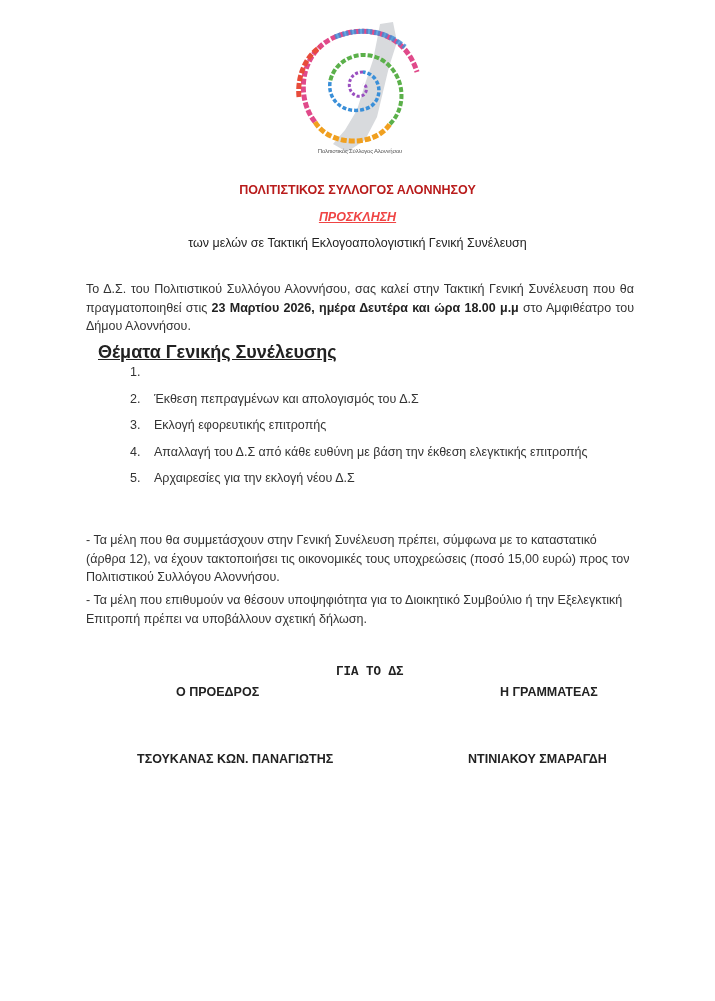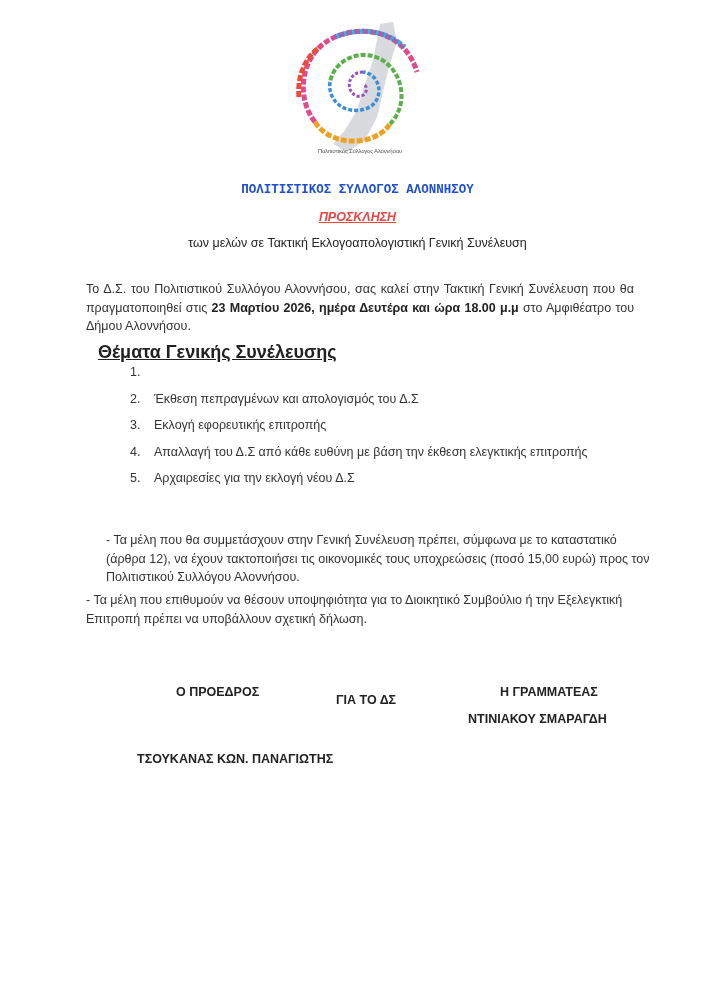--- a/index.html
+++ b/index.html
@@ -2,33 +2,33 @@
 <html><head>
 <meta charset="utf-8">
 <style>
   html, body { margin: 0; padding: 0; background: #ffffff; }
   body { width: 715px; height: 1001px; position: relative; overflow: hidden;
          font-family: "Liberation Sans", "DejaVu Sans", sans-serif; color: #2a2a2a; }
   .logo { position: absolute; left: 285px; top: 12px; width: 150px; height: 150px; }
   .logo-caption { position: absolute; left: 300px; top: 148px; width: 120px; text-align: center;
                   font-size: 6px; color: #555; letter-spacing: -0.2px; }
   .center { position: absolute; left: 0; width: 715px; text-align: center; }
-  .org { top: 183px; font-size: 12.5px; font-weight: bold; color: #1d4ed8; font-family: Liberation Mono, monospace; }
+  .org { top: 183px; font-size: 12.5px; font-weight: bold; color: #b91c1c; }
   .invite { top: 210px; font-size: 12.5px; font-weight: bold; font-style: italic; text-decoration: underline; color: #ef4444; }
   .subtitle { top: 236px; font-size: 12.5px; font-weight: normal; color: #222; }
   .para { position: absolute; left: 86px; width: 548px; font-size: 12.5px; line-height: 18.5px; color: #333; }
   .intro { top: 280px; text-align: justify; }
   .intro b { color: #222; }
   .topics-title { position: absolute; left: 86px; top: 342px; font-size: 18px; font-weight: bold;
                   text-decoration: underline; color: #222; margin-left: 12px; }
   .topics { position: absolute; left: 130px; top: 365px; margin: 0; padding: 0; list-style: none;
             font-size: 12.5px; color: #333; }
   .topics li { height: 26.5px; display: flex; }
   .topics .num { width: 24px; }
-  .note1 { top: 531px; margin-left: 20px; }
+  .note1 { top: 531px; }
   .note2 { top: 591px; }
   .sig { position: absolute; font-size: 12.5px; font-weight: bold; color: #222; }
 </style>
 </head>
 <body>
 
 <div class="logo">
   <svg width="150" height="150" viewBox="0 0 150 150">
     <path d="M95 12 L108 10 L112 30 L104 55 L98 80 L92 105 L80 128 L62 140 L48 132 L60 118 L72 98 L80 72 L88 48 L92 28 Z" fill="#d8dadd"></path>
     <path d="M30 110 C 10 85, 15 40, 50 25 C 80 12, 120 20, 132 60" fill="none" stroke="#e04a8a" stroke-width="5" stroke-dasharray="6 2"></path>
@@ -67,17 +67,17 @@
     </li>
   <li>
       <span class="num">5.</span>
       <span>Αρχαιρεσίες για την εκλογή νέου Δ.Σ</span>
     </li>
 </ol>
 
 <div class="para note1">- Τα μέλη που  θα  συμμετάσχουν στην Γενική Συνέλευση πρέπει, σύμφωνα με το καταστατικό (άρθρα 12), να έχουν τακτοποιήσει τις οικονομικές τους υποχρεώσεις   (ποσό 15,00 ευρώ) προς  τον Πολιτιστικού Συλλόγου Αλοννήσου.</div>
 <div class="para note2">- Τα μέλη που επιθυμούν  να θέσουν υποψηφιότητα για το Διοικητικό Συμβούλιο ή την Εξελεγκτική Επιτροπή πρέπει να υποβάλλουν σχετική  δήλωση.</div>
 
-<div class="sig" style="left:336px; top:693px;">ΓΙΑ ΤΟ ΔΣ</div>
+<div class="sig" style="left:336px; top:665px;font-family:Liberation Mono, monospace;">ΓΙΑ ΤΟ ΔΣ</div>
 <div class="sig" style="left:176px; top:685px;">Ο ΠΡΟΕΔΡΟΣ</div>
 <div class="sig" style="left:500px; top:685px;">Η  ΓΡΑΜΜΑΤΕΑΣ</div>
 <div class="sig" style="left:137px; top:752px;">ΤΣΟΥΚΑΝΑΣ ΚΩΝ.  ΠΑΝΑΓΙΩΤΗΣ</div>
-<div class="sig" style="left:468px; top:712px;">ΝΤΙΝΙΑΚΟΥ ΣΜΑΡΑΓΔΗ</div>
+<div class="sig" style="left:468px; top:752px;">ΝΤΙΝΙΑΚΟΥ ΣΜΑΡΑΓΔΗ</div>
 
 </body></html>

